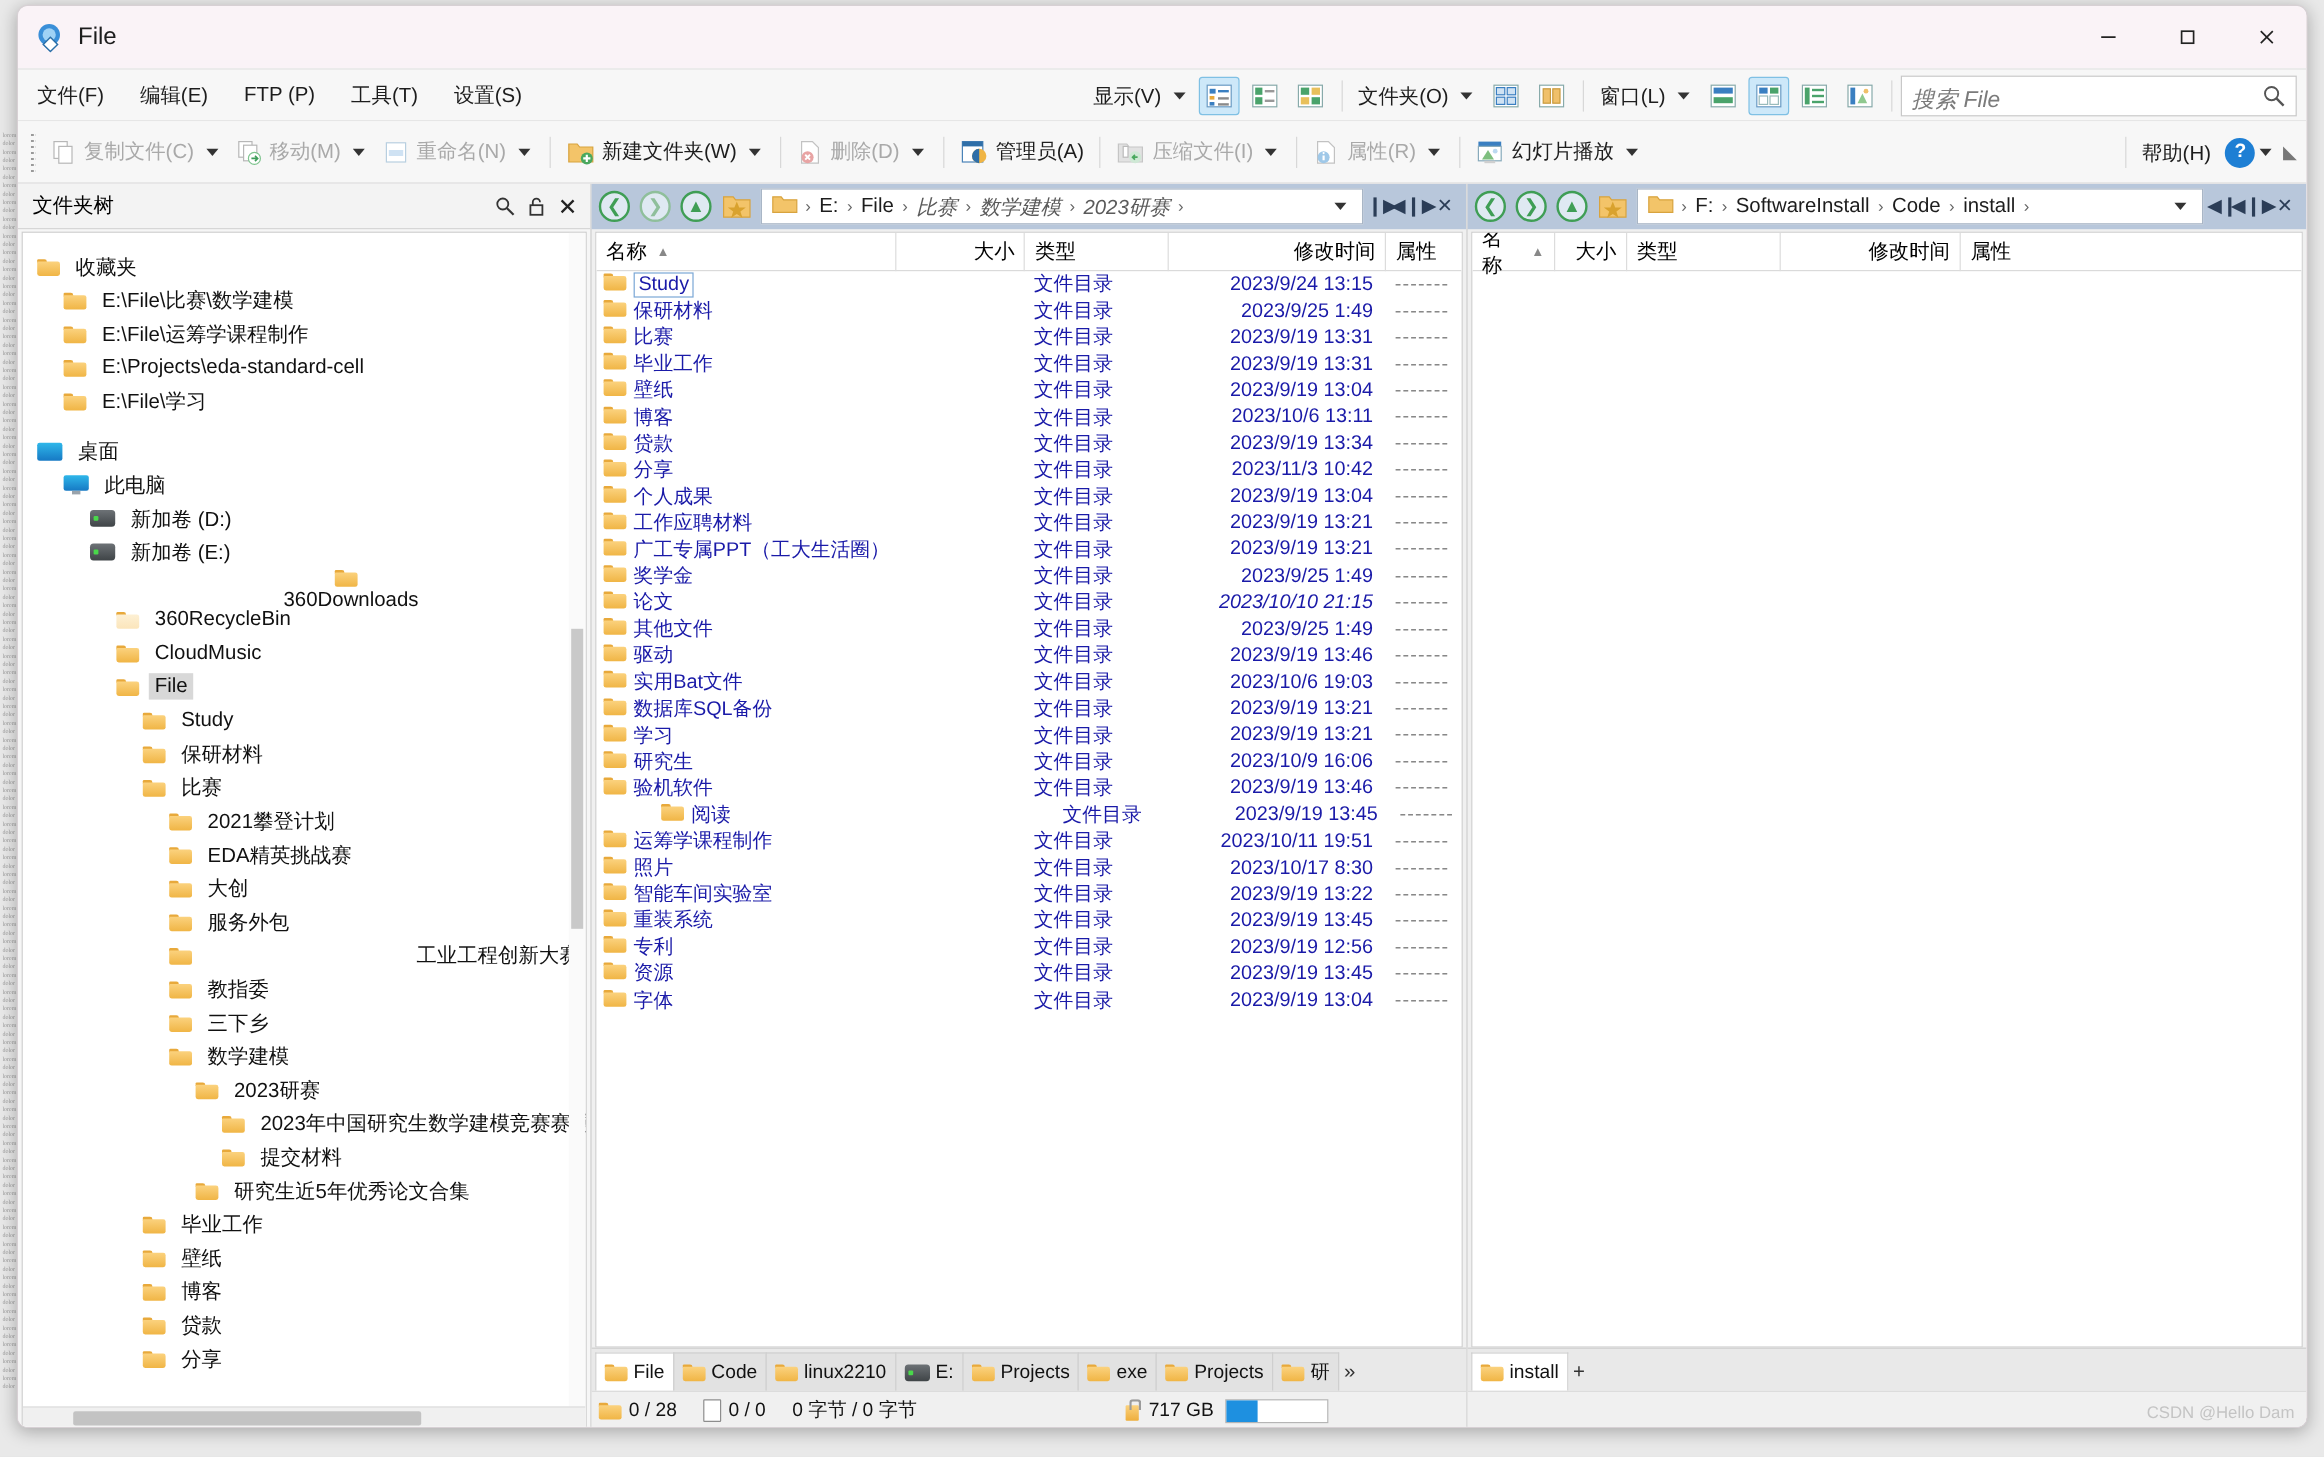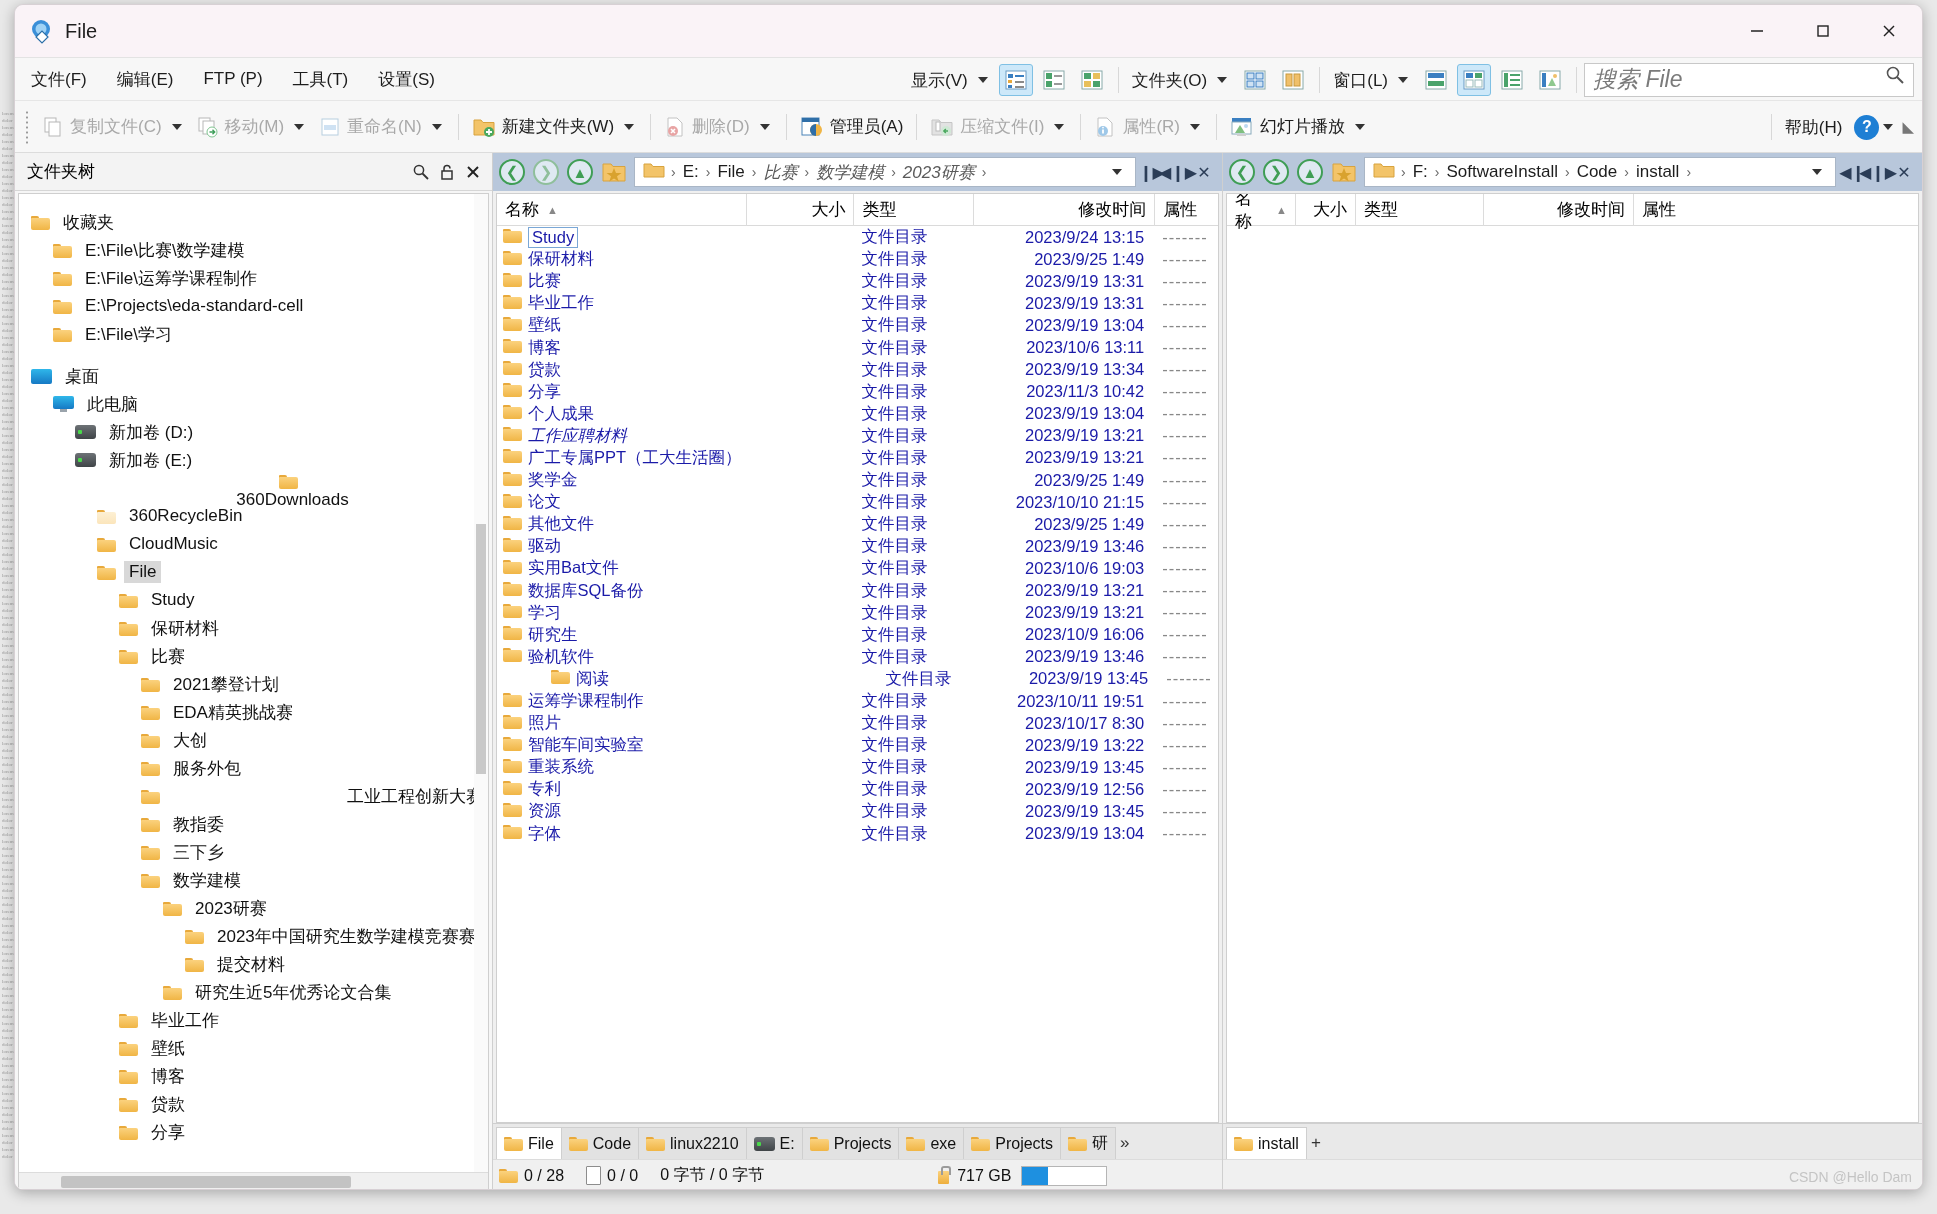--- a/index.html
+++ b/index.html
@@ -86,22 +86,22 @@
   .tbitem .lbl { font-size: 17px; white-space: nowrap; margin-left: 6px; }
   .tbitem.disabled .lbl { color: #a9a9a9; }
   .tbitem .lbl.enabled { color: #1d1d1d; }
   .grip {
     width: 5px; height: 34px; margin: 0 6px 0 10px;
     background-image: radial-gradient(circle, #9a9a9a 1px, transparent 1.2px);
     background-size: 4px 5px;
   }
   #searchbox {
     width: 330px; height: 34px; background: #fff; border: 1px solid #c8c8c8;
-    display: flex; align-items: flex-start; padding: 0 8px;
-    font-style: italic; color: #7b7b7b; font-size: 23px;
+    display: flex; align-items: flex-end; padding: 0 8px;
+    font-style: italic; color: #7b7b7b; font-size: 19px;
     position: relative;
   }
   #toolbar-right { position: absolute; right: 4px; top: 0; height: 52px; display: flex; align-items: center; }
   .helpbadge {
     width: 25px; height: 25px; border-radius: 50%; background: #1e7fd4;
     color: #fff; font-size: 16px; font-weight: bold;
     display: flex; align-items: center; justify-content: center; margin-left: 6px;
   }
   
   #body { display: flex; height: 1038px; background: #f0f0f0; }
@@ -852,21 +852,21 @@
               <div class="cname" style="width: 250px;">
                 <span style="margin-right: 6px;"><span class="folder"></span></span>
                 <span class="name-txt">个人成果</span>
               </div>
               <div style="width: 108px; text-align: right; padding-right: 10px; padding-left: 0px; white-space: nowrap;"></div>
               <div style="width: 120px; text-align: left; padding-right: 0px; padding-left: 8px; white-space: nowrap;">文件目录</div>
               <div style="width: 182px; text-align: right; padding-right: 10px; padding-left: 0px; white-space: nowrap;">2023/9/19 13:04</div>
               <div style="width: 64px; text-align: left; padding-right: 0px; padding-left: 8px; white-space: nowrap; color: rgb(136, 136, 136); letter-spacing: 1px;">-------</div>
             </div>
             <div class="frow">
-              <div class="cname" style="width: 250px; font-style: italic;">
+              <div class="cname" style="width: 250px;">
                 <span style="margin-right: 6px;"><span class="folder"></span></span>
                 <span class="name-txt">工作应聘材料</span>
               </div>
               <div style="width: 108px; text-align: right; padding-right: 10px; padding-left: 0px; white-space: nowrap;"></div>
               <div style="width: 120px; text-align: left; padding-right: 0px; padding-left: 8px; white-space: nowrap;">文件目录</div>
               <div style="width: 182px; text-align: right; padding-right: 10px; padding-left: 0px; white-space: nowrap;">2023/9/19 13:21</div>
               <div style="width: 64px; text-align: left; padding-right: 0px; padding-left: 8px; white-space: nowrap; color: rgb(136, 136, 136); letter-spacing: 1px;">-------</div>
             </div>
             <div class="frow">
               <div class="cname" style="width: 250px;">
@@ -888,21 +888,21 @@
               <div style="width: 182px; text-align: right; padding-right: 10px; padding-left: 0px; white-space: nowrap;">2023/9/25  1:49</div>
               <div style="width: 64px; text-align: left; padding-right: 0px; padding-left: 8px; white-space: nowrap; color: rgb(136, 136, 136); letter-spacing: 1px;">-------</div>
             </div>
             <div class="frow">
               <div class="cname" style="width: 250px;">
                 <span style="margin-right: 6px;"><span class="folder"></span></span>
                 <span class="name-txt">论文</span>
               </div>
               <div style="width: 108px; text-align: right; padding-right: 10px; padding-left: 0px; white-space: nowrap;"></div>
               <div style="width: 120px; text-align: left; padding-right: 0px; padding-left: 8px; white-space: nowrap;">文件目录</div>
-              <div style="width: 182px; text-align: right; padding-right: 10px; padding-left: 0px; white-space: nowrap;">2023/10/10 21:15</div>
+              <div style="width: 182px; text-align: right; padding-right: 10px; padding-left: 0px; white-space: nowrap; font-style: italic;">2023/10/10 21:15</div>
               <div style="width: 64px; text-align: left; padding-right: 0px; padding-left: 8px; white-space: nowrap; color: rgb(136, 136, 136); letter-spacing: 1px;">-------</div>
             </div>
             <div class="frow">
               <div class="cname" style="width: 250px;">
                 <span style="margin-right: 6px;"><span class="folder"></span></span>
                 <span class="name-txt">其他文件</span>
               </div>
               <div style="width: 108px; text-align: right; padding-right: 10px; padding-left: 0px; white-space: nowrap;"></div>
               <div style="width: 120px; text-align: left; padding-right: 0px; padding-left: 8px; white-space: nowrap;">文件目录</div>
               <div style="width: 182px; text-align: right; padding-right: 10px; padding-left: 0px; white-space: nowrap;">2023/9/25  1:49</div>

